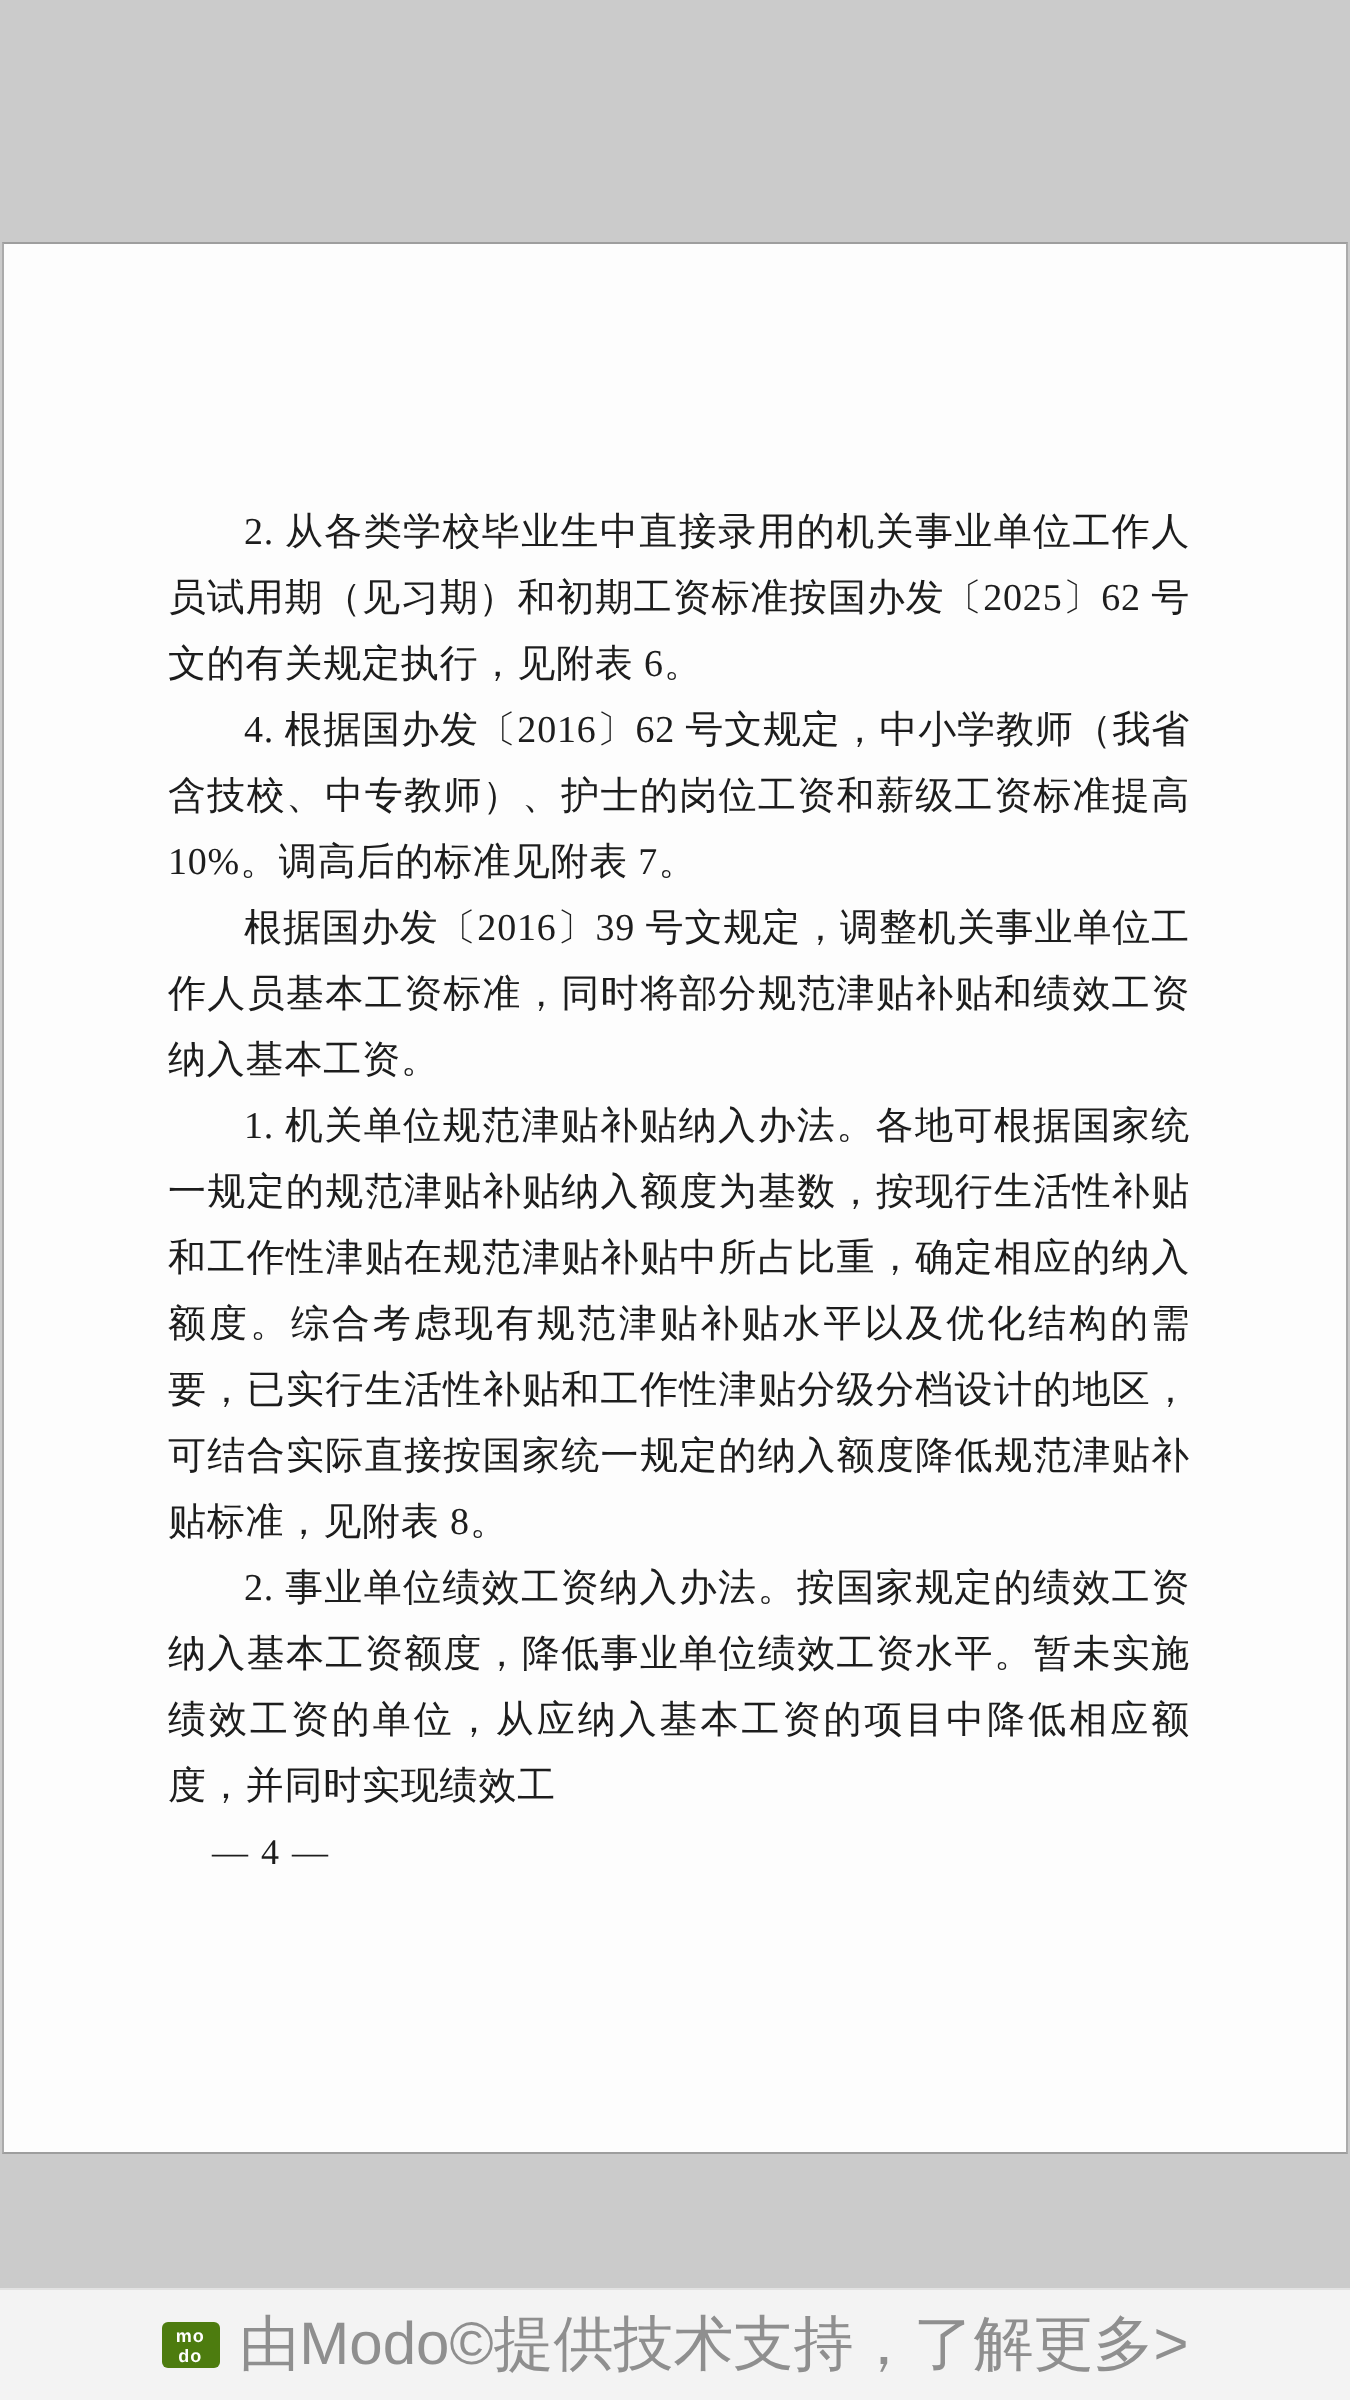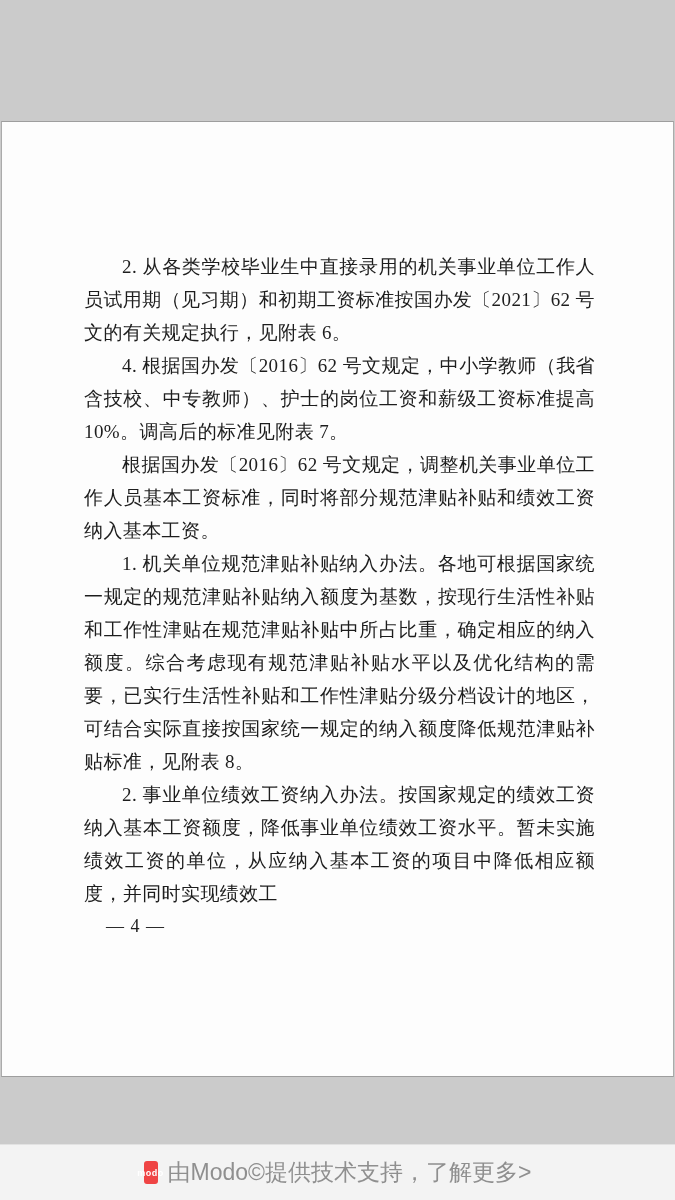--- a/index.html
+++ b/index.html
@@ -54,50 +54,50 @@
     height: 55px;
     background: #f3f3f3;
     border-top: 1px solid #e2e2e2;
     display: flex;
     align-items: center;
     justify-content: center;
     gap: 10px;
     font-family: "Liberation Sans", sans-serif;
   }
   .logo-box {
-    width: 14px;
+    width: 29px;
     height: 23px;
-    background: #ef4444;
+    background: #4d7c0f;
     border-radius: 3px;
     color: #ffffff;
     font-size: 9px;
     font-weight: bold;
     line-height: 10px;
     letter-spacing: 0.5px;
     display: flex;
-    flex-direction: row;
+    flex-direction: column;
     align-items: center;
     justify-content: center;
     flex: 0 0 auto;
   }
   .footer-text {
-    font-size: 23px;
+    font-size: 30px;
     color: #8f8f8f;
     white-space: nowrap;
   }
 </style>
 </head>
 <body>
 
 <div class="viewport">
 
   <div class="document-page">
-    <p class="para">2. 从各类学校毕业生中直接录用的机关事业单位工作人员试用期（见习期）和初期工资标准按国办发〔2021〕62 号文的有关规定执行，见附表 6。</p>
+    <p class="para">2. 从各类学校毕业生中直接录用的机关事业单位工作人员试用期（见习期）和初期工资标准按国办发〔2025〕62 号文的有关规定执行，见附表 6。</p>
     <p class="para">4. 根据国办发〔2016〕62 号文规定，中小学教师（我省含技校、中专教师）、护士的岗位工资和薪级工资标准提高 10%。调高后的标准见附表 7。</p>
-    <p class="para">根据国办发〔2016〕62 号文规定，调整机关事业单位工作人员基本工资标准，同时将部分规范津贴补贴和绩效工资纳入基本工资。</p>
+    <p class="para">根据国办发〔2016〕39 号文规定，调整机关事业单位工作人员基本工资标准，同时将部分规范津贴补贴和绩效工资纳入基本工资。</p>
     <p class="para">1. 机关单位规范津贴补贴纳入办法。各地可根据国家统一规定的规范津贴补贴纳入额度为基数，按现行生活性补贴和工作性津贴在规范津贴补贴中所占比重，确定相应的纳入额度。综合考虑现有规范津贴补贴水平以及优化结构的需要，已实行生活性补贴和工作性津贴分级分档设计的地区，可结合实际直接按国家统一规定的纳入额度降低规范津贴补贴标准，见附表 8。</p>
     <p class="para">2. 事业单位绩效工资纳入办法。按国家规定的绩效工资纳入基本工资额度，降低事业单位绩效工资水平。暂未实施绩效工资的单位，从应纳入基本工资的项目中降低相应额度，并同时实现绩效工</p>
     <div class="page-number">— 4 —</div>
   </div>
 
   <div class="footer-bar">
     <span class="logo-box">
       <span>mo</span>
       <span>do</span>
     </span>

